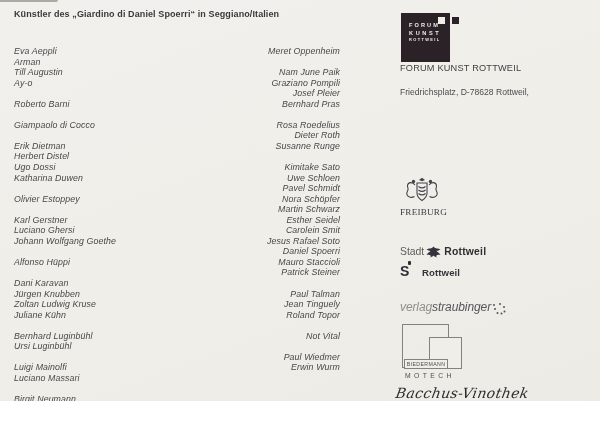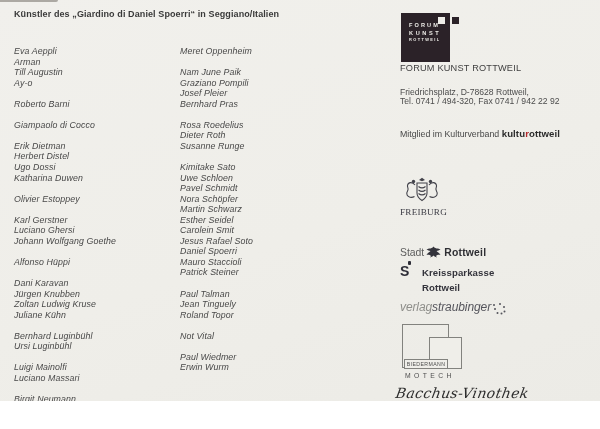--- a/index.html
+++ b/index.html
@@ -8,21 +8,21 @@
     background:linear-gradient(160deg,#f1f0ec 0%,#efeee9 55%,#ecebe6 100%);
     font-family:"Liberation Sans",sans-serif;color:#474747;padding-left:16px;
   }
   .scan-mark{position:absolute;left:0;top:0;width:58px;height:2px;
     background:rgba(70,62,55,.4);border-radius:0 0 2px 0;}
   .heading{position:absolute;left:14px;top:9px;font-size:9px;font-weight:bold;
     color:#3a3a3a;letter-spacing:.1px;}
   .col{position:absolute;top:46px;font-size:8.8px;line-height:10.55px;
     color:#484848;white-space:pre-line;letter-spacing:.1px;font-style:italic;}
   .col1{left:14px;width:160px;}
-  .col2{left:180px;width:160px;}
+  .col2{left:180px;width:160px;text-align:right;}
 
   
   .fk-logo{position:absolute;left:401px;top:13px;width:49px;height:49px;background:#2b2228;}
   .fk-logo-text{position:absolute;left:8px;top:9px;color:#eeede8;font-weight:bold;}
   .fk-l1{font-size:5.6px;letter-spacing:2.1px;line-height:7.5px;}
   .fk-l2{font-size:5.6px;letter-spacing:2.6px;line-height:7.5px;}
   .fk-l3{font-size:3.9px;letter-spacing:1.4px;line-height:6.5px;}
   .fk-sq-in{position:absolute;right:5px;top:4px;width:7px;height:7px;background:#eeede8;}
   .fk-sq-out{position:absolute;left:452px;top:17px;width:7px;height:7px;background:#2b2228;}
 
@@ -30,21 +30,21 @@
   .fk-info .l0{font-size:9.2px;color:#414141;margin-bottom:14px;letter-spacing:.2px;}
 
   .membership{position:absolute;left:400px;top:128px;font-size:8.8px;color:#474747;}
   .brand{font-weight:bold;font-size:9.6px;color:#2b2b2b;letter-spacing:.1px;}
   .brand-accent{color:#b4282c;}
 
   .rpf{position:absolute;left:400px;top:176px;font-family:"Liberation Serif",serif;color:#3e3e46;}
   .rpf svg{display:block;margin-left:2px;}
   .rpf-line{font-size:9.2px;line-height:11.6px;letter-spacing:.2px;}
 
-  .stadt{position:absolute;left:400px;top:246px;display:flex;align-items:center;font-size:10.4px;}
+  .stadt{position:absolute;left:400px;top:246px;display:flex;font-size:10.4px;}
   .stadt-prefix{color:#5c5c5c;}
   .stadt svg{margin:0 3px 0 2px;}
   .stadt-name{font-weight:bold;color:#2e2e33;letter-spacing:.2px;}
 
   .ksk{position:absolute;left:400px;top:261px;display:flex;}
   .ksk-icon{position:relative;width:14px;height:21px;color:#2e2e38;}
   .ksk-dot{position:absolute;left:7.5px;top:0;width:3.6px;height:3.6px;background:#2e2e38;border-radius:1px;}
   .ksk-s{position:absolute;left:0;top:2px;font-weight:bold;font-size:14px;line-height:17px;}
   .ksk-text{margin-left:8px;padding-top:4px;font-weight:bold;font-size:9.6px;
     line-height:15px;color:#34343c;letter-spacing:.1px;}
@@ -154,26 +154,22 @@
       <div class="fk-l2">KUNST</div>
       <div class="fk-l3">ROTTWEIL</div>
     </div>
     <div class="fk-sq-in"></div>
   </div>
   <div class="fk-sq-out"></div>
 
   <div class="fk-info">
     <div class="l0">FORUM KUNST ROTTWEIL</div>
     <div>Friedrichsplatz, D-78628 Rottweil,</div>
-    <div>Tel. 0741 / 494-320, Fax 0741 / 942 22 92</div>
-  </div>
-
-  <div class="membership">
-    <span>Mitglied im Kulturverband </span><span class="brand"><span>kultu</span><span class="brand-accent">r</span><span>ottweil</span></span>
-  </div>
+  </div>
+
 
   <div class="rpf">
     <svg width="40" height="31" viewBox="0 0 40 31">
       <g fill="none" stroke="#43434b" stroke-width="1.1">
         <path d="M15,7 h10 v10 c0,4 -2.5,6 -5,7.5 c-2.5,-1.5 -5,-3.5 -5,-7.5 z"></path>
         <path d="M16.5,10.5 c2,1.6 5,1.6 7,0"></path>
         <path d="M16.5,14 c2,1.6 5,1.6 7,0"></path>
         <path d="M16.5,17.5 c2,1.6 5,1.6 7,0"></path>
         <path d="M13,9 c-2.5,-3.5 -7,-3 -7.5,0.5 c-0.3,1.8 1.2,2.8 0.4,4.6 c-0.8,1.4 -1.8,3 -0.8,5 c1.1,2.2 4.4,3 7.4,1.4"></path>
         <path d="M27,9 c2.5,-3.5 7,-3 7.5,0.5 c0.3,1.8 -1.2,2.8 -0.4,4.6 c0.8,1.4 1.8,3 0.8,5 c-1.1,2.2 -4.4,3 -7.4,1.4"></path>
@@ -194,21 +190,20 @@
     </svg>
     <span class="stadt-name">Rottweil</span>
   </div>
 
   <div class="ksk">
     <div class="ksk-icon">
       <div class="ksk-dot"></div>
       <div class="ksk-s">S</div>
     </div>
     <div class="ksk-text">
-      <div>Kreissparkasse</div>
       <div>Rottweil</div>
     </div>
   </div>
 
   <div class="verlag">
     <span class="verlag-p1">verlag</span><span class="verlag-p2">straubinger</span><span class="verlag-dots"><i></i></span>
   </div>
 
   <div class="bied">
     <div class="bied-sq1"></div>

